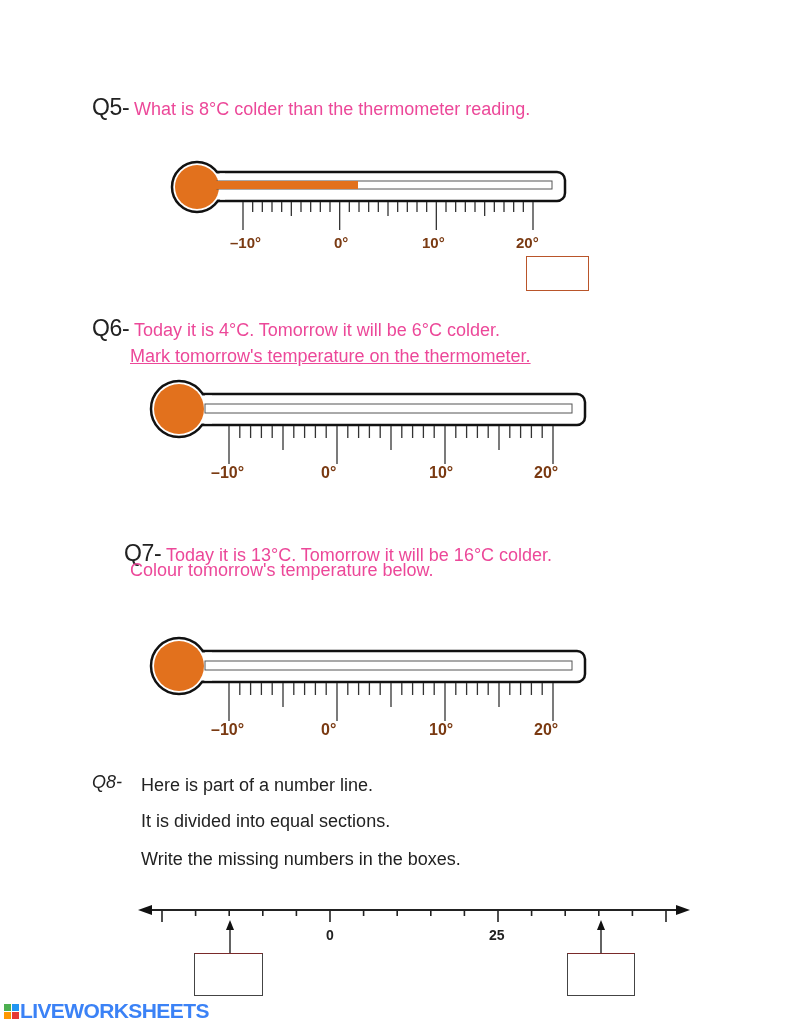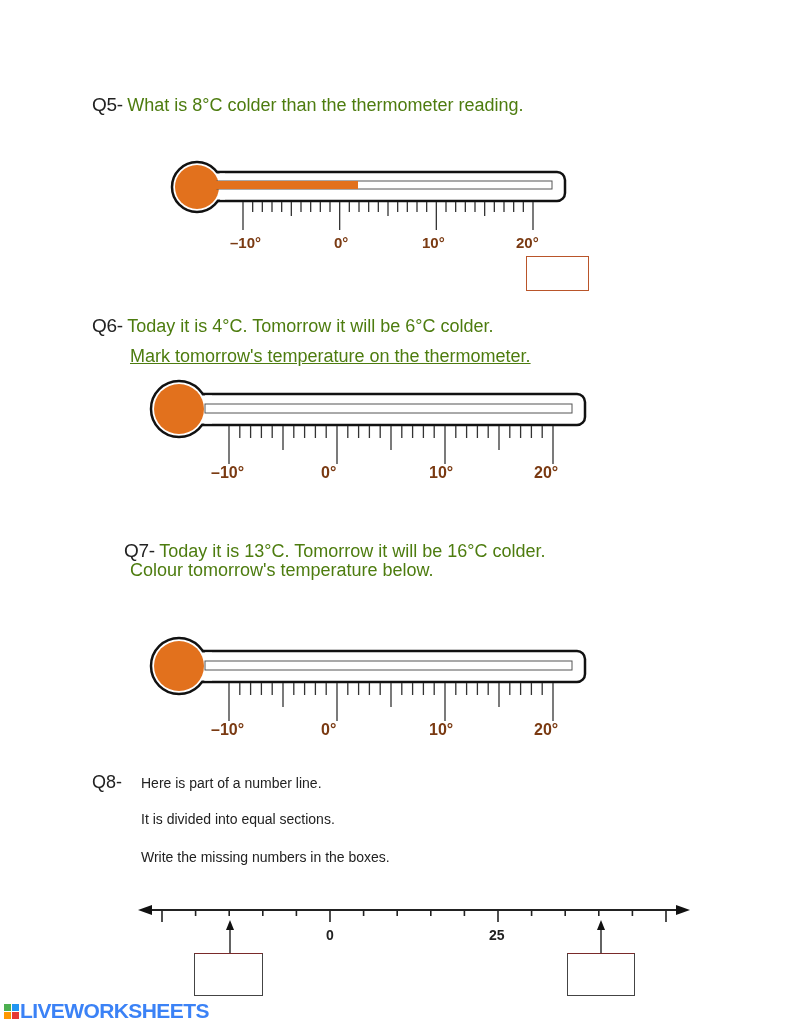--- a/index.html
+++ b/index.html
@@ -1,20 +1,20 @@
 <!DOCTYPE html>
 <html><head>
 <meta charset="utf-8">
 <style>
   html,body{margin:0;padding:0;background:#fff;}
   body{width:793px;height:1024px;position:relative;overflow:hidden;font-family:"Liberation Sans",sans-serif;color:#222;}
   .abs{position:absolute;}
-  .qlabel{font-size:19px;letter-spacing:-0.3px;}
-  .qtext{font-size:18px;color:#4d7c0f;}
-  .q8text{font-size:14px;color:#222;}
+  .qlabel{font-size:23px;letter-spacing:-0.3px;}
+  .qtext{font-size:18px;color:#ec4899;}
+  .q8text{font-size:18px;color:#222;}
   .q8label{font-size:18px;}
   svg{position:absolute;left:0;top:0;}
   .answer-box{position:absolute;border:1.5px solid #b9552a;background:#fff;}
   .nl-box{position:absolute;border:1.5px solid #444;border-top:1.5px solid #7a2a2a;background:#fff;}
   .logo{position:absolute;left:4px;top:999px;display:flex;align-items:center;}
   .logo-text{font-family:"Liberation Sans",sans-serif;font-weight:bold;font-size:21px;color:#3b82f6;letter-spacing:-0.6px;}
   .logo-grid{display:grid;grid-template-columns:7px 7px;grid-template-rows:7px 7px;gap:1px;margin-right:1px;}
   .logo-grid span{display:block;}
 </style>
 </head>
@@ -210,21 +210,21 @@
   <span class="qtext">Today it is 4°C. Tomorrow it will be 6°C colder.</span>
 </div>
 <div class="abs qtext" style="left:130px;top:346px;text-decoration:underline;">Mark tomorrow's temperature on the thermometer.</div>
 
 <div class="abs" style="left:92px;top:540px;margin-left:32px;">
   <span class="qlabel">Q7-</span>
   <span class="qtext">Today it is 13°C. Tomorrow it will be 16°C colder.</span>
 </div>
 <div class="abs qtext" style="left:130px;top:560px;">Colour  tomorrow's temperature below.</div>
 
-<div class="abs q8label" style="left:92px;top:772px;">Q8-</div>
+<div class="abs q8label" style="left:92px;top:772px;font-style:italic;">Q8-</div>
 <div class="abs q8text" style="left:141px;top:775px;">Here is part of a number line.</div>
 <div class="abs q8text" style="left:141px;top:811px;">It is divided into equal sections.</div>
 <div class="abs q8text" style="left:141px;top:849px;text-align:right;">Write the missing numbers in the boxes.</div>
 
 <div class="nl-box" style="left:194px;top:953px;width:67px;height:41px;"></div>
 <div class="nl-box" style="left:567px;top:953px;width:66px;height:41px;"></div>
 
 <div class="logo">
   <div class="logo-grid">
     <span style="background:#4caf50"></span>

